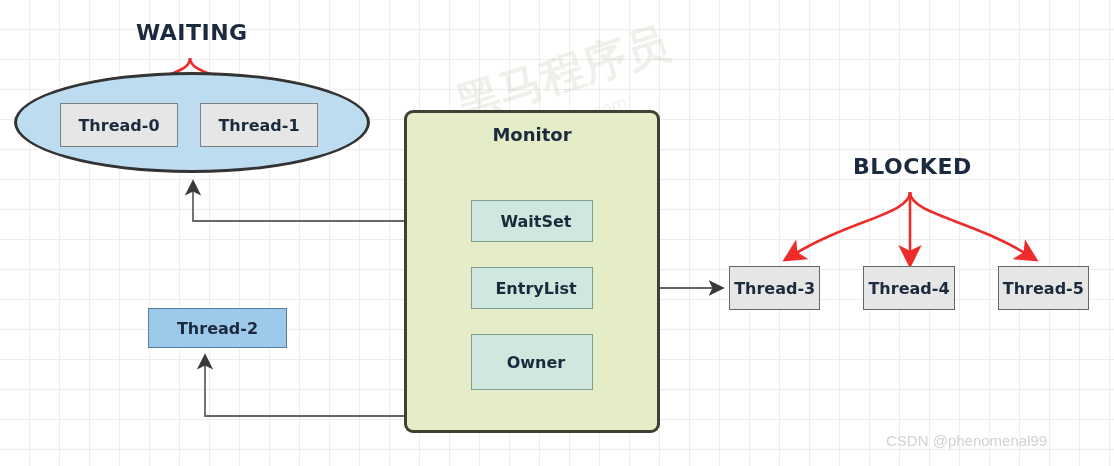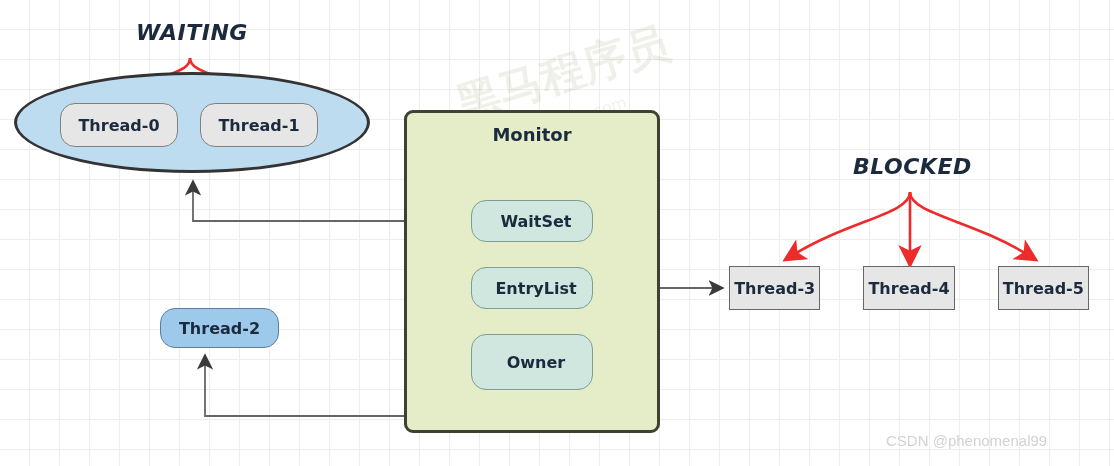--- a/index.html
+++ b/index.html
@@ -29,21 +29,20 @@
   }
   .node {
     position: absolute;
     box-sizing: border-box;
     display: flex;
     align-items: center;
     justify-content: center;
     font-weight: bold;
     color: #1b2a3d;
     text-align: center;
-    border-radius: 15px;
   }
   
   #waiting-ellipse {
     left: 14px;
     top: 72px;
     width: 356px;
     height: 101px;
     background: #bedcf0;
     border: 3px solid #333333;
     border-radius: 50%;
@@ -70,23 +69,23 @@
     font-size: 16px;
     color: #1b2a3d;
     height: 100%;
     box-sizing: border-box;
   }
   .blocked-cell:first-child { margin-left: 0; }
   #blocked-row { display: flex; position: absolute; box-sizing: border-box; gap: 44px; }
 
   
   #thread-2 {
-    left: 160px;
+    left: 148px;
     top: 308px;
-    width: 119px;
+    width: 139px;
     height: 40px;
     background: #9dc9ea;
     border: 1px solid #5a7fa0;
     font-size: 16px;
   }
 
   
   #monitor-box {
     left: 404px;
     top: 110px;
@@ -113,21 +112,20 @@
     font-size: 16px;
     padding-left: 8px;
   }
   #wait-set   { left: 471px; top: 200px; width: 122px; height: 42px; }
   #entry-list { left: 471px; top: 267px; width: 122px; height: 42px; }
   #owner      { left: 471px; top: 334px; width: 122px; height: 56px; }
 
   
   .state-label {
     position: absolute;
-    font-style: italic;
     font-weight: bold;
     font-size: 22px;
     color: #1b2a3d;
     letter-spacing: 0.5px;
     white-space: nowrap;
   }
   #waiting-label { left: 136px; top: 20px; }
   #blocked-label { left: 853px; top: 154px; }
 
   #watermark-csdn {

